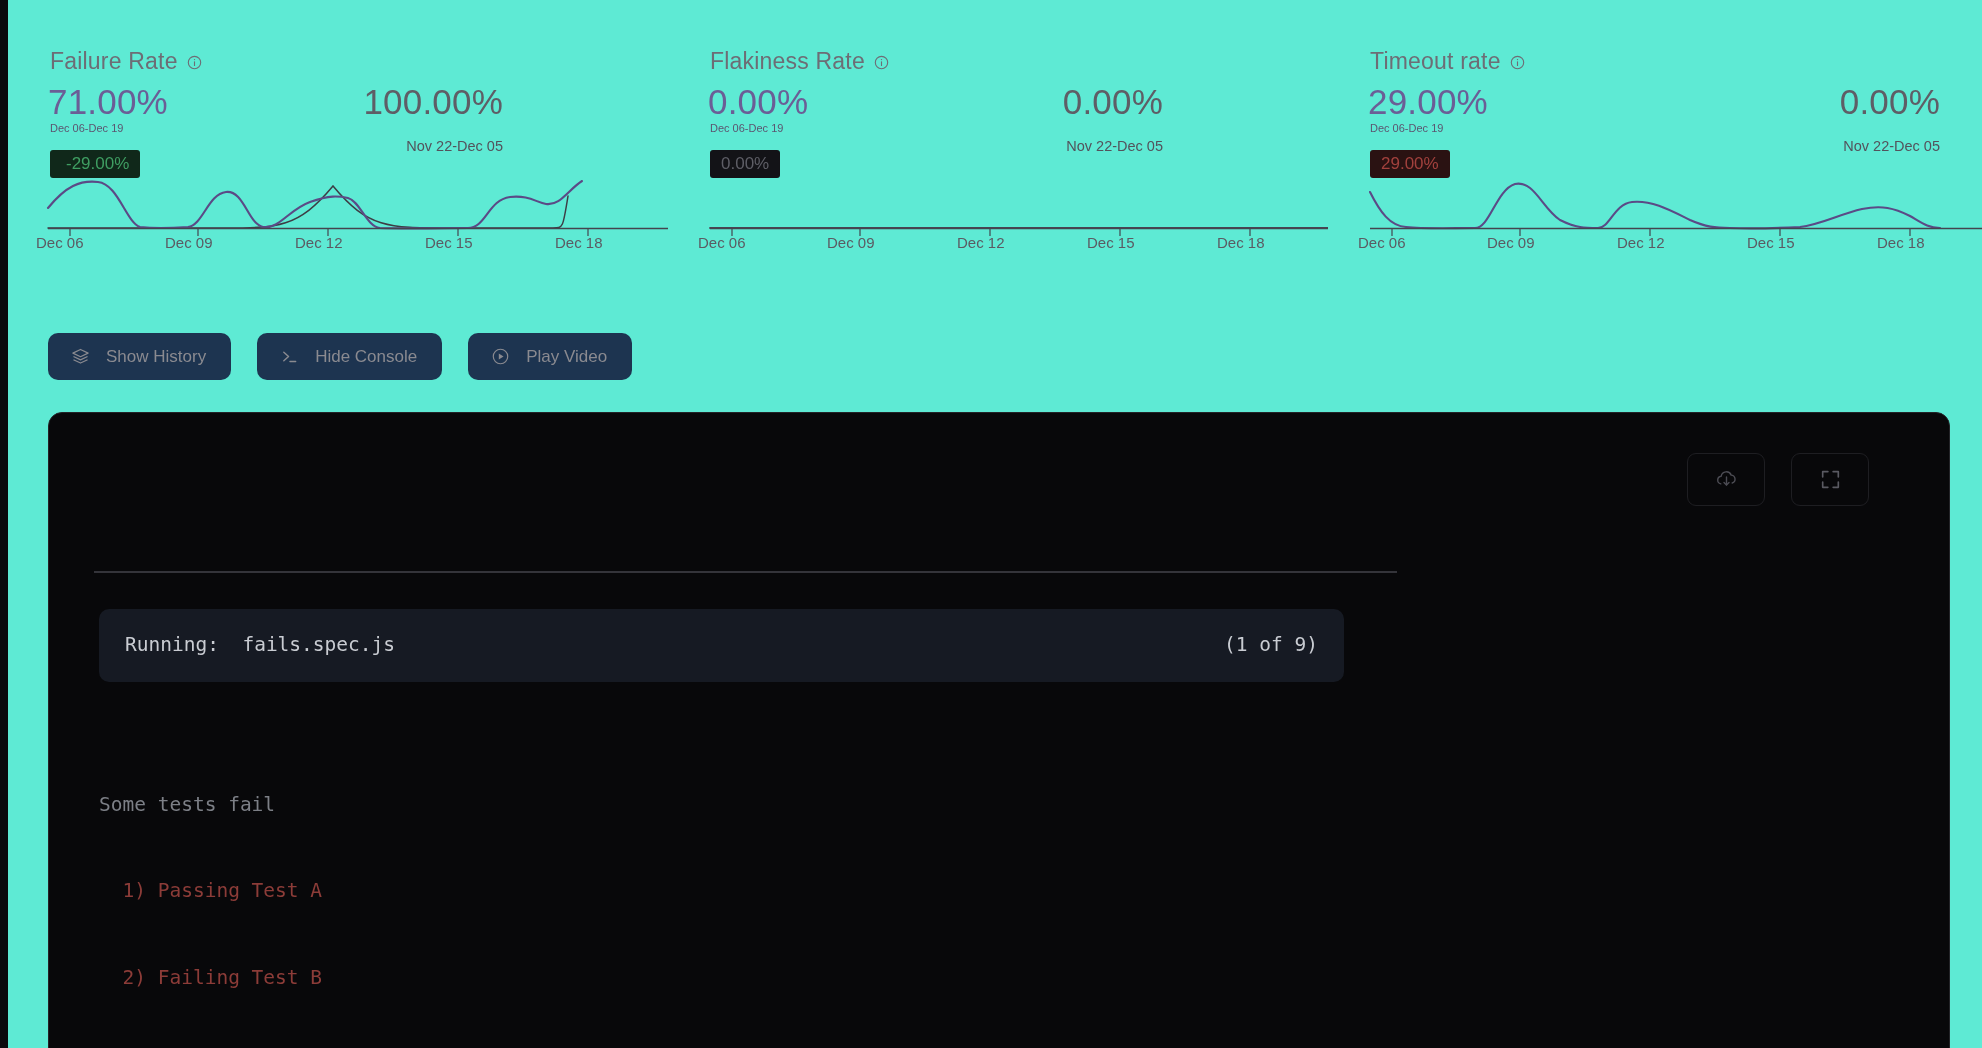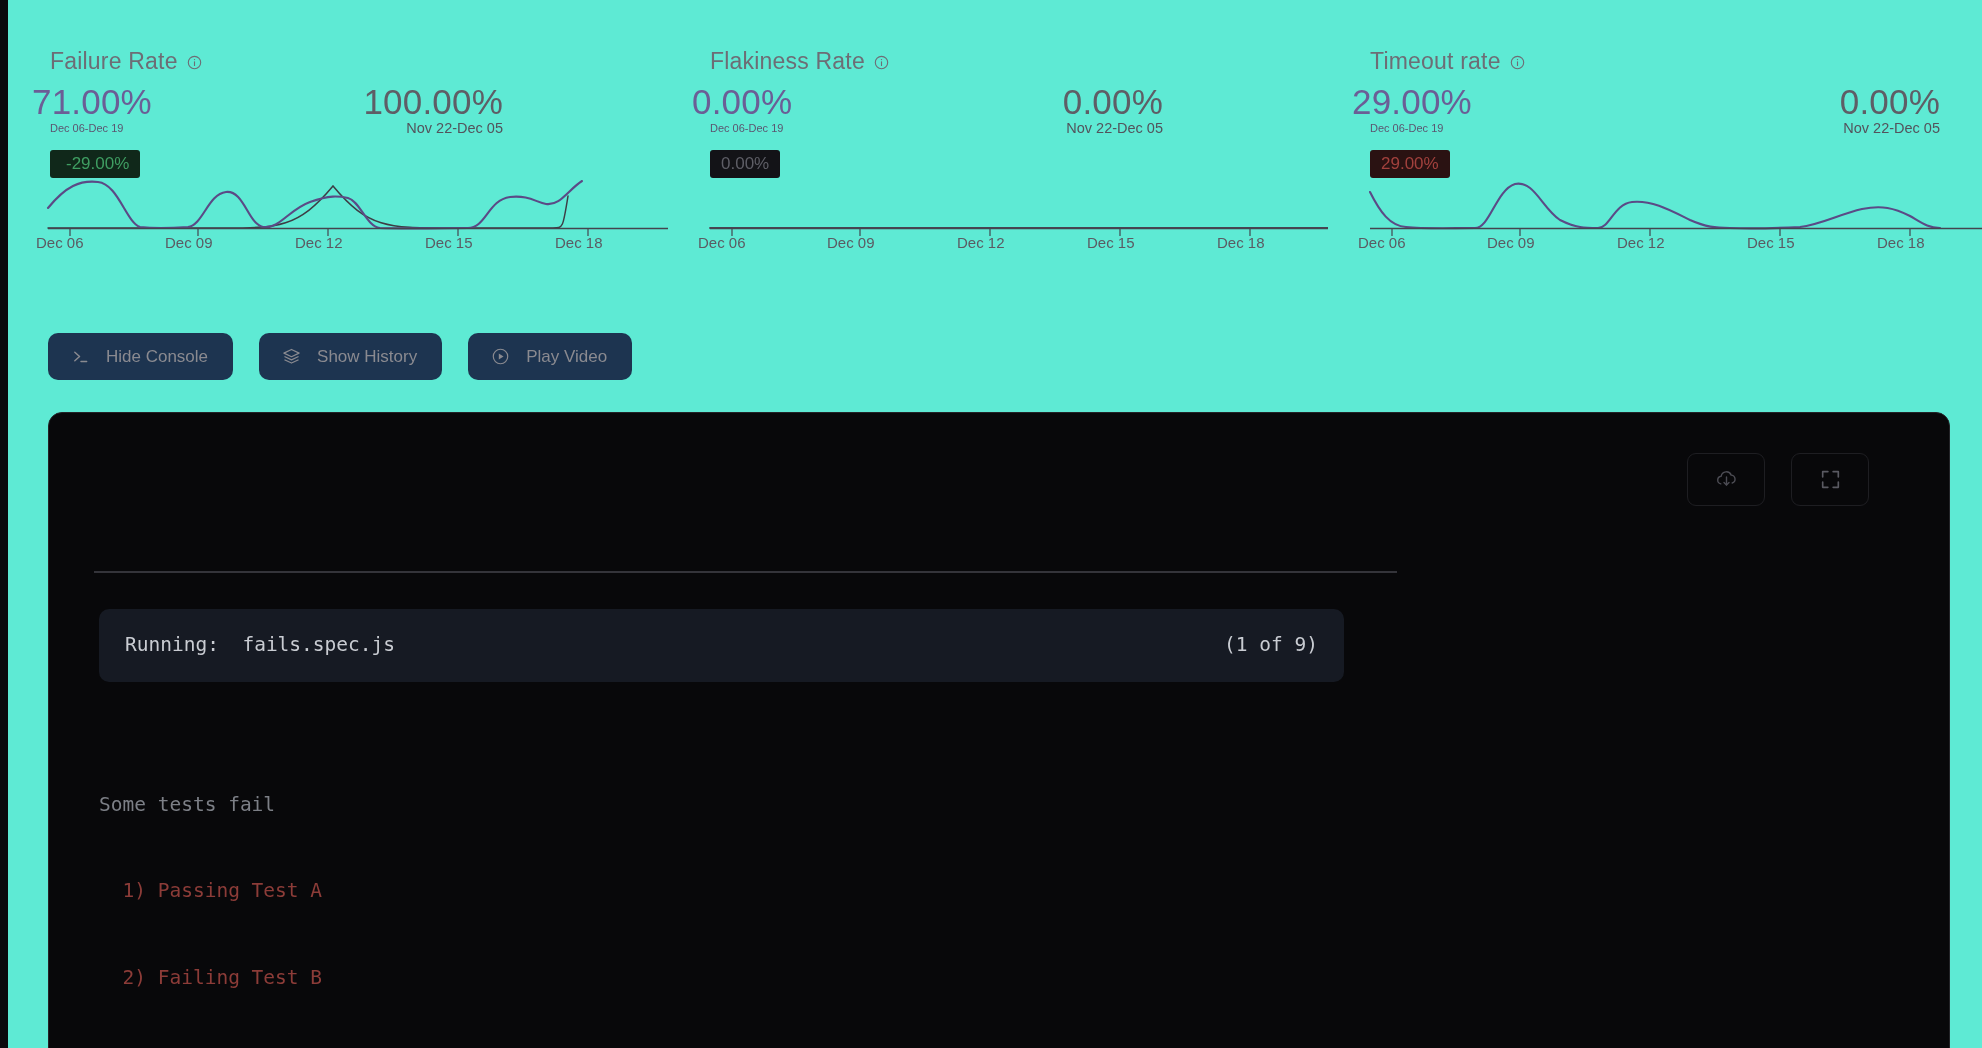--- a/index.html
+++ b/index.html
@@ -57,21 +57,21 @@
     height: 15px;
     display: inline-block;
     position: relative;
     top: 1px;
   }
   .info-icon svg { display:block; }
 
   .stat-main {
     position: absolute;
     top: 82px;
-    left: 24px;
+    left: 40px;
     font-size: 35px;
     color: #6b5e96;
     letter-spacing: .2px;
     white-space: nowrap;
   }
   .stat-main-sub {
     position: absolute;
     top: 122px;
     left: 42px;
     font-size: 11px;
@@ -82,21 +82,21 @@
     position: absolute;
     top: 82px;
     font-size: 35px;
     color: #5e5e66;
     letter-spacing: .2px;
     white-space: nowrap;
     text-align: left;
   }
   .stat-prev-sub {
     position: absolute;
-    top: 120px;
+    top: 138px;
     font-size: 14.5px;
     color: #53535c;
     white-space: nowrap;
     text-align: right;
   }
   .c1 .stat-prev, .c1 .stat-prev-sub { right: 165px; }
   .c2 .stat-prev, .c2 .stat-prev-sub { right: 165px; }
   .c3 .stat-prev, .c3 .stat-prev-sub { right: 50px; }
 
   .stat-badge {
@@ -357,37 +357,37 @@
         <span class="axis-label" style="left:247px;  top:56px;">Dec 12</span>
         <span class="axis-label" style="left:377px;  top:56px;">Dec 15</span>
         <span class="axis-label" style="left:507px;  top:56px;">Dec 18</span>
       </div>
     </div>
   </div>
 
   <div class="btn-row">
     <button class="btn">
       <span class="bicon">
-        <svg width="19" height="19" viewBox="0 0 20 20" fill="none" stroke="#8a8a90" stroke-width="1.5" stroke-linecap="round" stroke-linejoin="round">
-          <path d="M4 5.5 9 10 4 14.5"></path>
-          <path d="M10.5 15.2h6"></path>
-        </svg>
-      </span>
-      <span class="btn-label">Hide Console</span>
-    </button>
-
-    <button class="btn">
-      <span class="bicon">
         <svg width="19" height="19" viewBox="0 0 20 20" fill="none" stroke="#8a8a90" stroke-width="1.3" stroke-linejoin="round">
           <path d="M10 2.6 18 6.4 10 10.2 2 6.4z"></path>
           <path d="M2.6 10 10 13.5 17.4 10"></path>
           <path d="M2.6 13.4 10 16.9 17.4 13.4"></path>
         </svg>
       </span>
       <span class="btn-label">Show History</span>
+    </button>
+
+    <button class="btn">
+      <span class="bicon">
+        <svg width="19" height="19" viewBox="0 0 20 20" fill="none" stroke="#8a8a90" stroke-width="1.5" stroke-linecap="round" stroke-linejoin="round">
+          <path d="M4 5.5 9 10 4 14.5"></path>
+          <path d="M10.5 15.2h6"></path>
+        </svg>
+      </span>
+      <span class="btn-label">Hide Console</span>
     </button>
 
     <button class="btn">
       <span class="bicon">
         <svg width="19" height="19" viewBox="0 0 20 20" fill="none" stroke="#8a8a90" stroke-width="1.25">
           <circle cx="10" cy="10" r="7.6"></circle>
           <path d="M8.2 6.9 13.2 10 8.2 13.1z" fill="#8a8a90" stroke="none"></path>
         </svg>
       </span>
       <span class="btn-label">Play Video</span>

